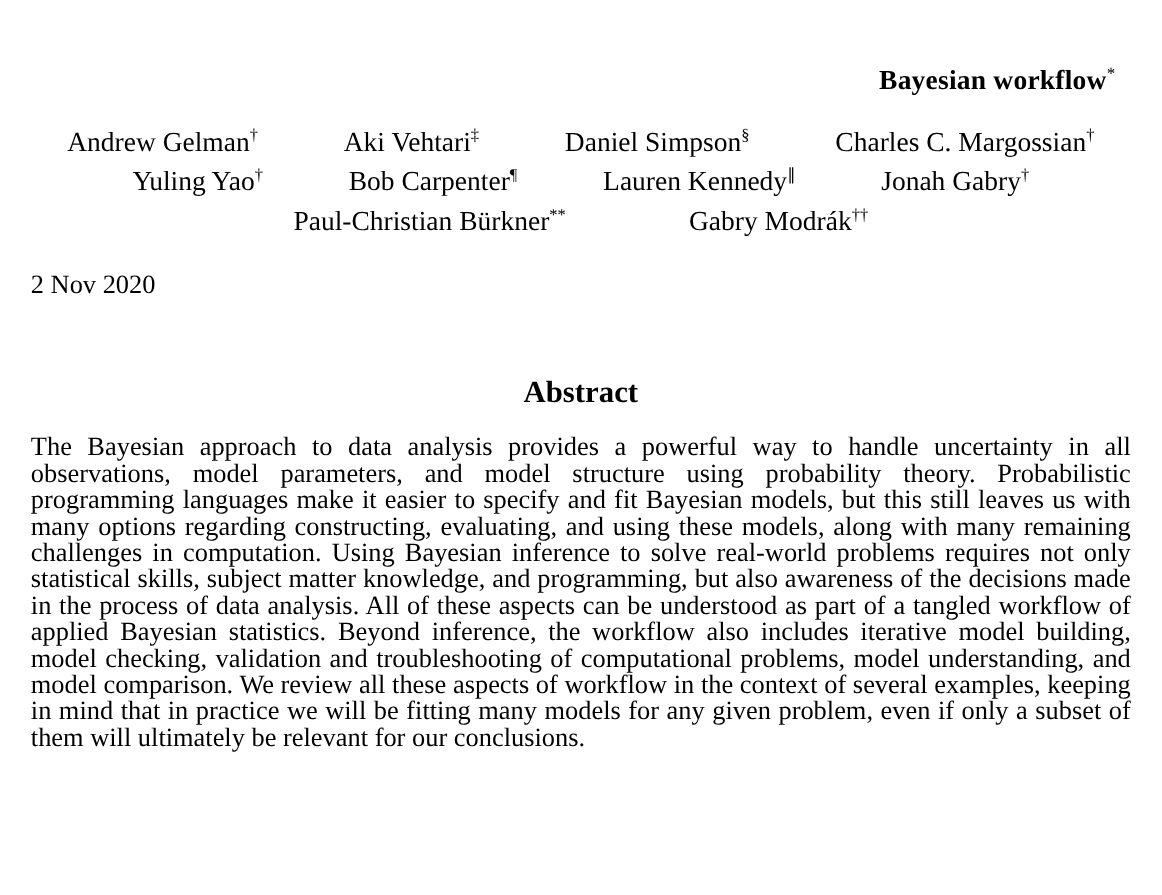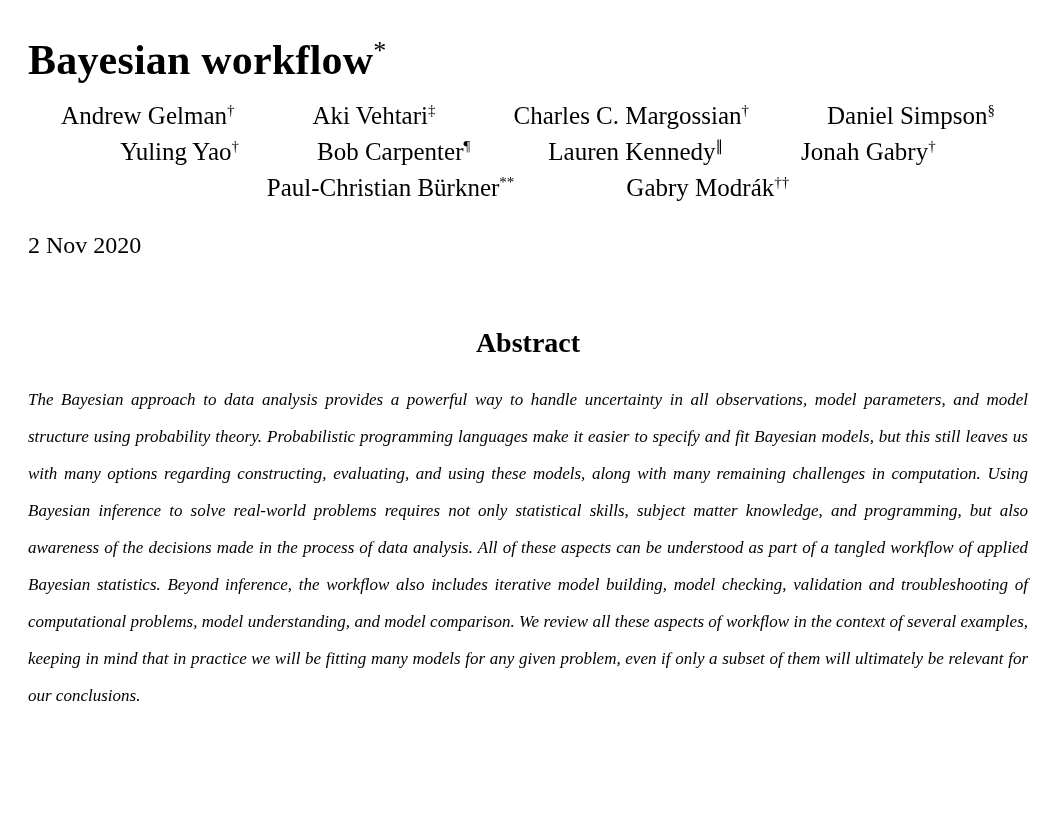--- a/index.html
+++ b/index.html
@@ -11,23 +11,23 @@
     width: 1056px;
     height: 814px;
     box-sizing: border-box;
     background: #ffffff;
     color: #000000;
     font-family: "Liberation Serif", serif;
     padding: 40px 28px 0 28px;
     overflow: hidden;
   }
   .paper-title {
-    margin: 0;
-    text-align: left;
-    font-size: 42px;
+    margin: 14px;
+    text-align: right;
+    font-size: 25px;
     font-weight: 700;
     line-height: 40px;
     letter-spacing: 0.2px;
   }
   .paper-title sup {
     font-weight: 400;
     font-size: 62%;
     line-height: 0;
   }
   .authors {
@@ -57,40 +57,39 @@
   }
   .abstract-heading {
     margin: 68px 0 0 0;
     text-align: center;
     font-size: 28px;
     font-weight: 700;
     line-height: 30px;
   }
   .abstract-body {
     margin: 23px 0 0 0;
-    font-size: 17px;
-    line-height: 37px;
+    font-size: 24px;
+    line-height: 24px;
     text-align: justify;
     text-justify: inter-word;
-    font-style: italic;
   }
 </style>
 </head>
 <body>
 
 <div class="page">
 
   <h1 class="paper-title"><span>Bayesian workflow</span><sup>*</sup></h1>
 
   <div class="authors">
     <div class="author-row row-1">
       <span class="author"><span>Andrew Gelman</span><sup>†</sup></span>
       <span class="author"><span>Aki Vehtari</span><sup>‡</sup></span>
+      <span class="author"><span>Daniel Simpson</span><sup>§</sup></span>
       <span class="author"><span>Charles C. Margossian</span><sup>†</sup></span>
-      <span class="author"><span>Daniel Simpson</span><sup>§</sup></span>
     </div>
     <div class="author-row row-2">
       <span class="author"><span>Yuling Yao</span><sup>†</sup></span>
       <span class="author"><span>Bob Carpenter</span><sup>¶</sup></span>
       <span class="author"><span>Lauren Kennedy</span><sup>∥</sup></span>
       <span class="author"><span>Jonah Gabry</span><sup>†</sup></span>
     </div>
     <div class="author-row row-3">
       <span class="author"><span>Paul-Christian Bürkner</span><sup>**</sup></span>
       <span class="author"><span>Gabry Modrák</span><sup>††</sup></span>

